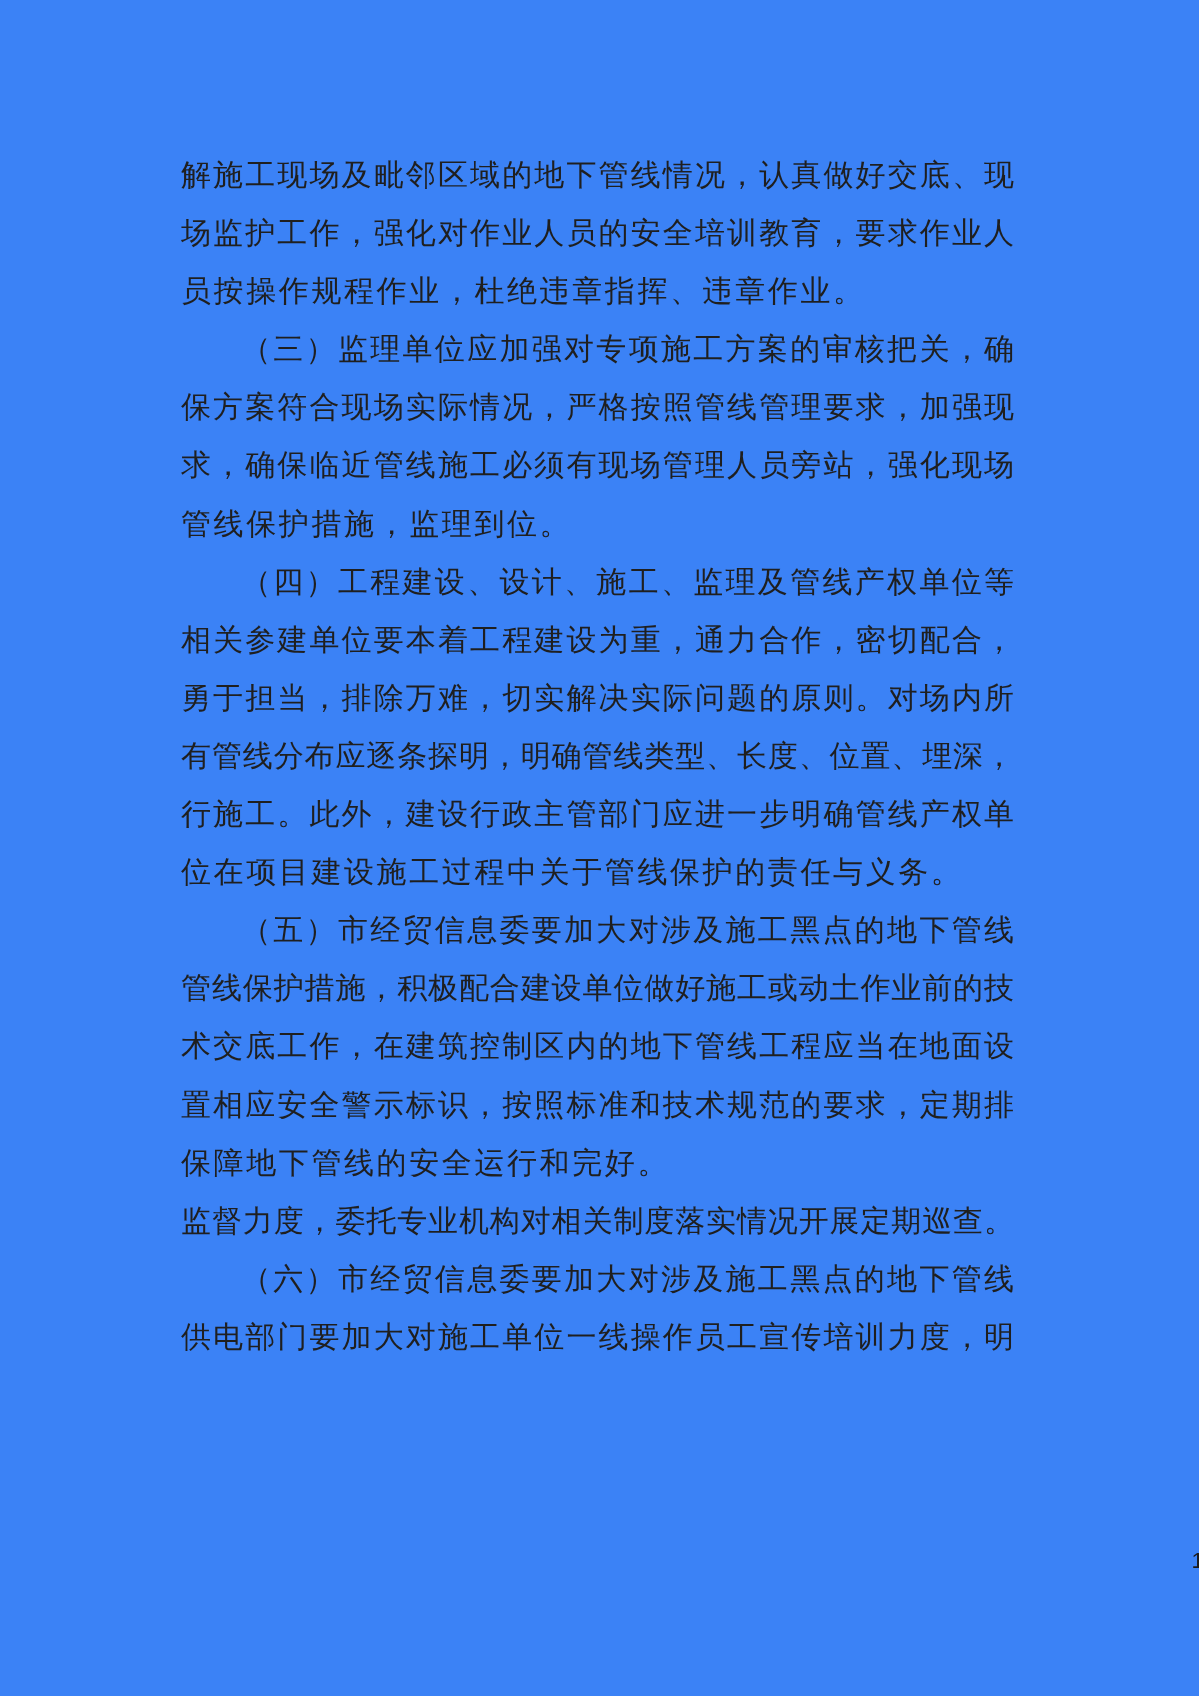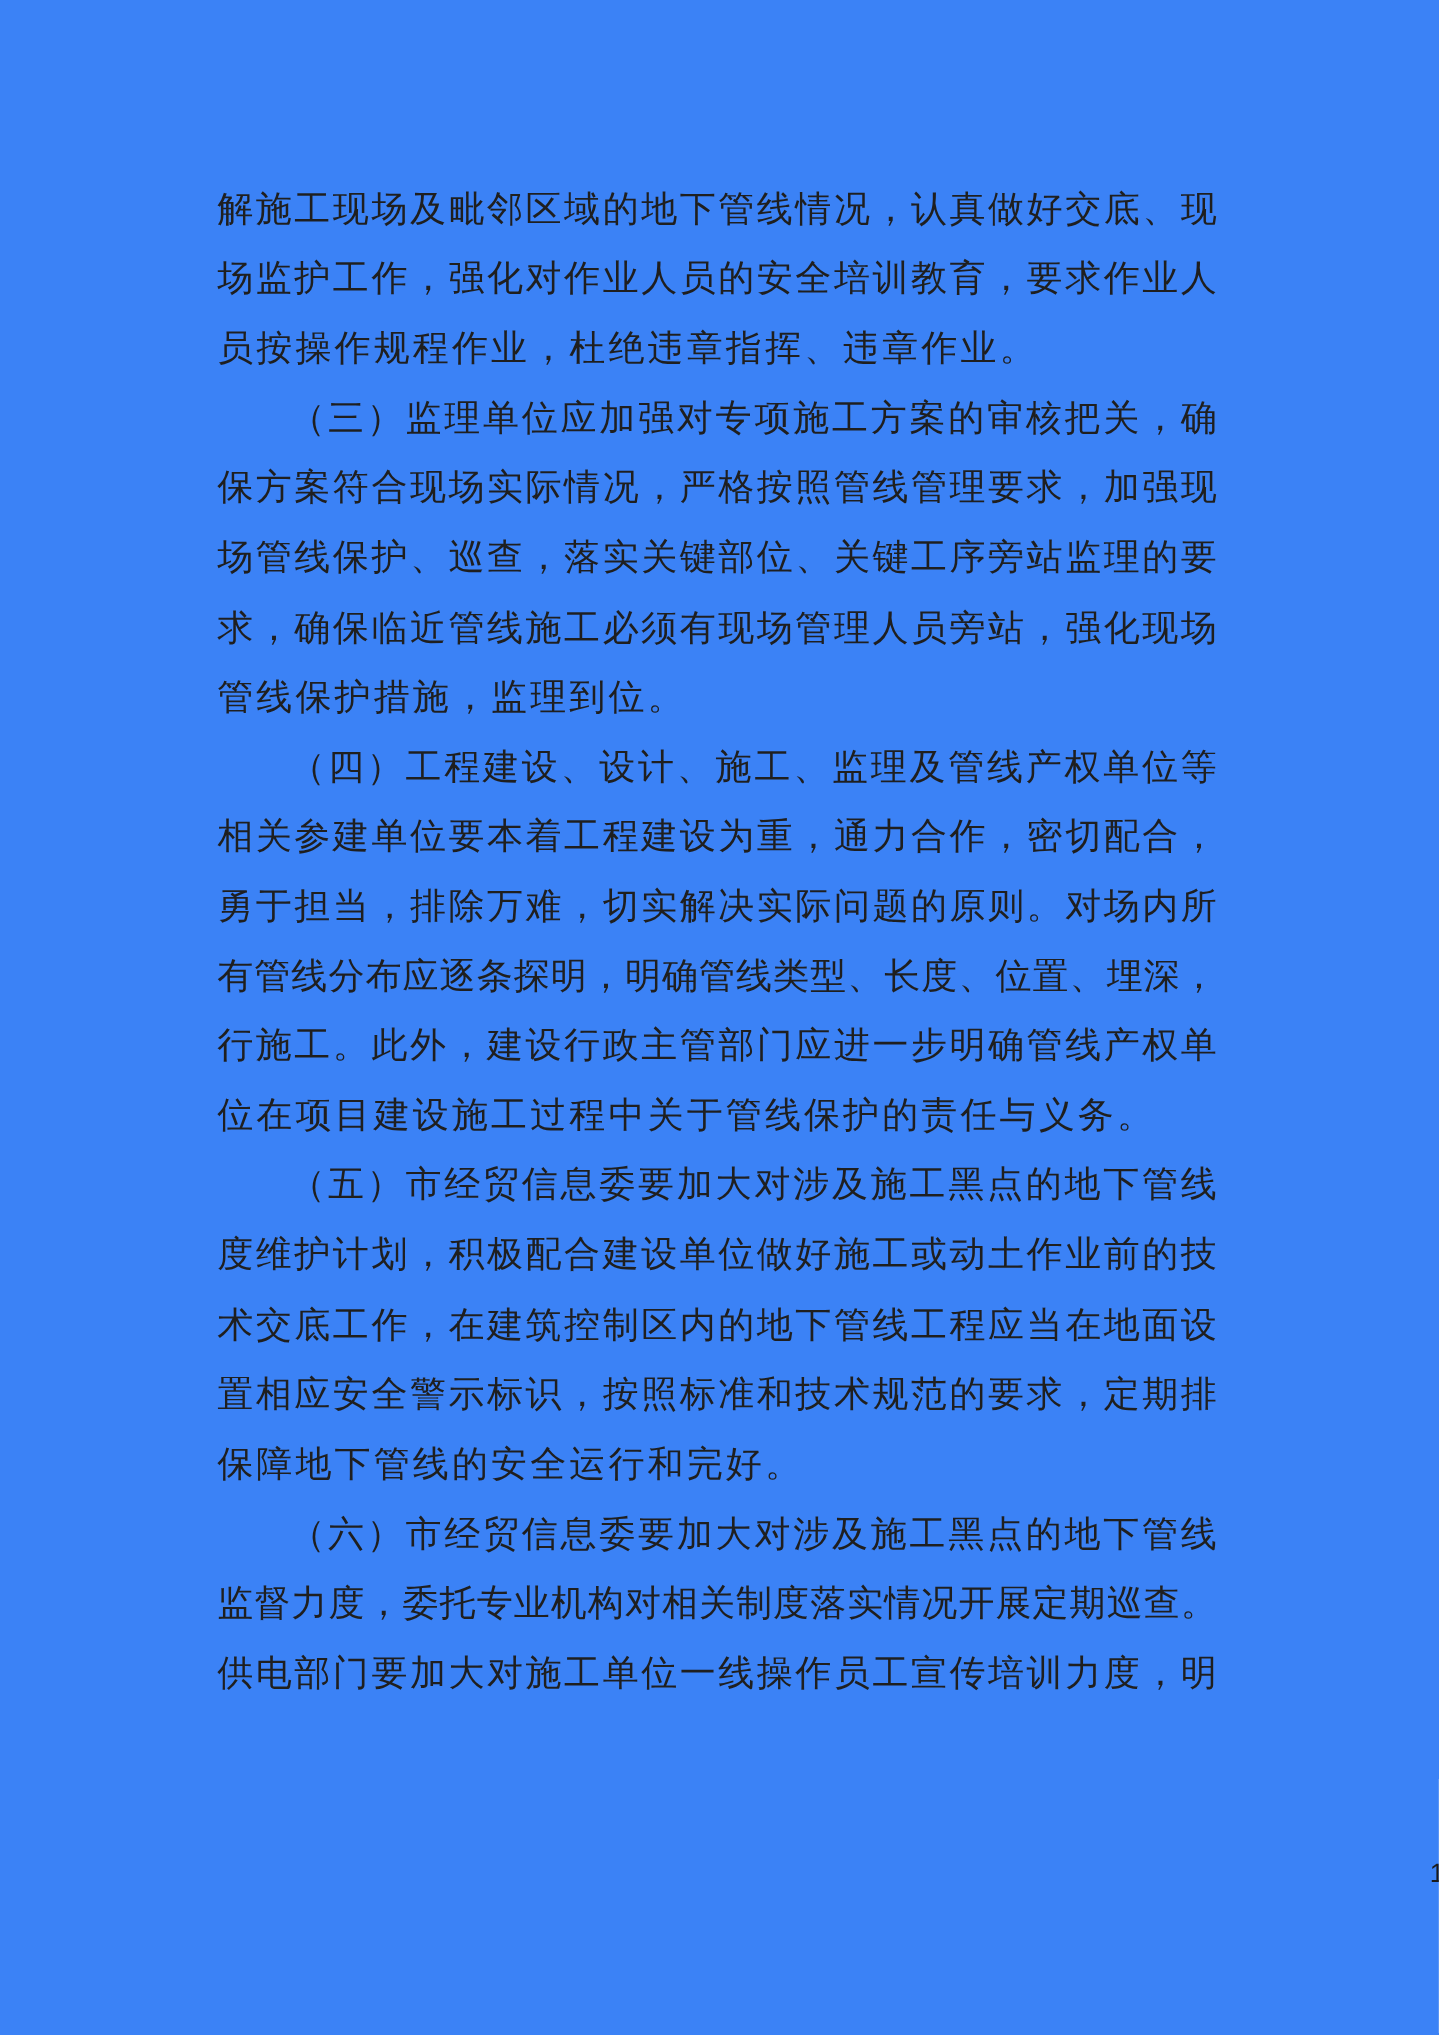--- a/index.html
+++ b/index.html
@@ -62,33 +62,32 @@
 </head>
 <body>
 
 <div class="page">
   <div class="text-block">
     <div class="line j">解施工现场及毗邻区域的地下管线情况，认真做好交底、现</div>
     <div class="line j">场监护工作，强化对作业人员的安全培训教育，要求作业人</div>
     <div class="line last">员按操作规程作业，杜绝违章指挥、违章作业。</div>
     <div class="line j ind">（三）监理单位应加强对专项施工方案的审核把关，确</div>
     <div class="line j">保方案符合现场实际情况，严格按照管线管理要求，加强现</div>
-    <div class="line j">场管线保护、巡查，落实关键部位、关键工序旁站监理的要</div>
     <div class="line j">求，确保临近管线施工必须有现场管理人员旁站，强化现场</div>
     <div class="line last">管线保护措施，监理到位。</div>
     <div class="line j ind">（四）工程建设、设计、施工、监理及管线产权单位等</div>
     <div class="line j">相关参建单位要本着工程建设为重，通力合作，密切配合，</div>
     <div class="line j">勇于担当，排除万难，切实解决实际问题的原则。对场内所</div>
     <div class="line j">有管线分布应逐条探明，明确管线类型、长度、位置、埋深，</div>
     <div class="line j">行施工。此外，建设行政主管部门应进一步明确管线产权单</div>
     <div class="line last">位在项目建设施工过程中关于管线保护的责任与义务。</div>
     <div class="line j ind">（五）市经贸信息委要加大对涉及施工黑点的地下管线</div>
-    <div class="line j">度维护计划，积极配合建设单位做好施工或动土作业前的技</div>
+    <div class="line j">管线保护措施，积极配合建设单位做好施工或动土作业前的技</div>
     <div class="line j">术交底工作，在建筑控制区内的地下管线工程应当在地面设</div>
     <div class="line j">置相应安全警示标识，按照标准和技术规范的要求，定期排</div>
     <div class="line last">保障地下管线的安全运行和完好。</div>
+    <div class="line j">监督力度，委托专业机构对相关制度落实情况开展定期巡查。</div>
     <div class="line j ind">（六）市经贸信息委要加大对涉及施工黑点的地下管线</div>
-    <div class="line j">监督力度，委托专业机构对相关制度落实情况开展定期巡查。</div>
     <div class="line j">供电部门要加大对施工单位一线操作员工宣传培训力度，明</div>
   </div>
 
   <div class="page-number">19</div>
 </div>
 
 </body></html>

